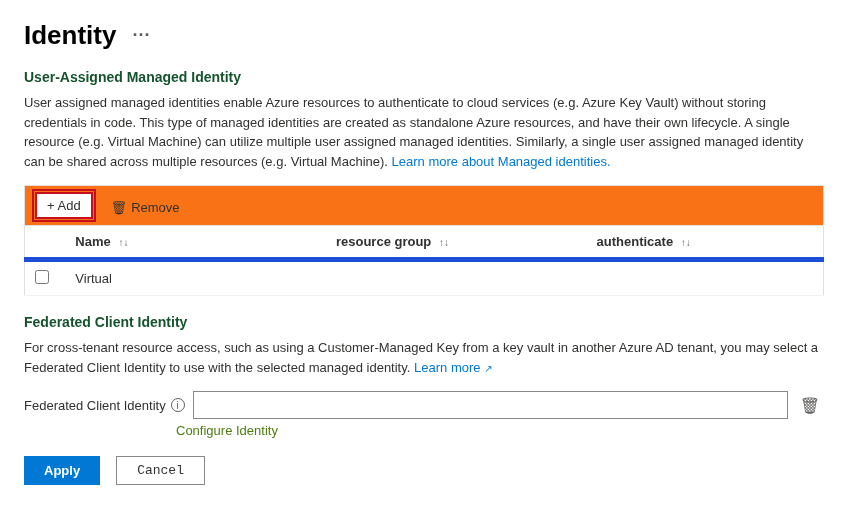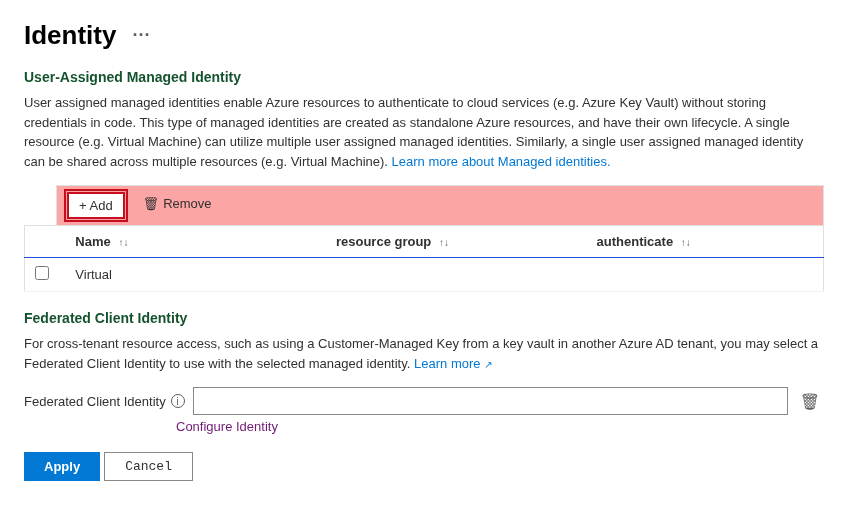--- a/index.html
+++ b/index.html
@@ -38,27 +38,26 @@
       color: #323130;
       line-height: 1.5;
       margin-bottom: 14px;
     }
     .description a {
       color: #0078d4;
       text-decoration: none;
     }
     .toolbar {
       display: flex;
-      align-items: flex-start;
+      align-items: flex-end;
       gap: 8px;
       border: 1px solid #e0e0e0;
       border-bottom: none;
       padding: 6px 10px;
-      background: #fca5a5;
-      margin-left: 32px;
+      background: #f97316;
     }
     .btn-add {
       display: flex;
       align-items: center;
       gap: 4px;
       padding: 4px 10px;
       border: 2px solid #c50f1f;
       background: #fff;
       color: #323130;
       cursor: pointer;
@@ -79,21 +78,21 @@
       font-size: 13px;
       font-family: 'Segoe UI', Arial, sans-serif;
     }
     table {
       width: 100%;
       border-collapse: collapse;
       border: 1px solid #e0e0e0;
       margin-bottom: 18px;
     }
     thead tr {
-      border-bottom: 1px solid #1d4ed8;
+      border-bottom: 5px solid #1d4ed8;
     }
     th {
       text-align: left;
       padding: 8px 10px;
       font-weight: 600;
       font-size: 13px;
       color: #323130;
       background: #fff;
     }
     th .sort-icon {
@@ -162,27 +161,27 @@
       padding: 4px;
       display: flex;
       align-items: center;
     }
     .configure-link {
       margin-left: 152px;
       margin-top: 4px;
       margin-bottom: 18px;
     }
     .configure-link a {
-      color: #701a75;
+      color: #4d7c0f;
       text-decoration: none;
       font-size: 13px;
     }
     .footer-buttons {
       display: flex;
-      gap: 4px;
+      gap: 16px;
       margin-top: 10px;
     }
     .btn-apply {
       padding: 6px 20px;
       background: #0078d4;
       color: #fff;
       border: none;
       cursor: pointer;
       font-size: 13px;
       font-family: 'Segoe UI', Arial, sans-serif;

